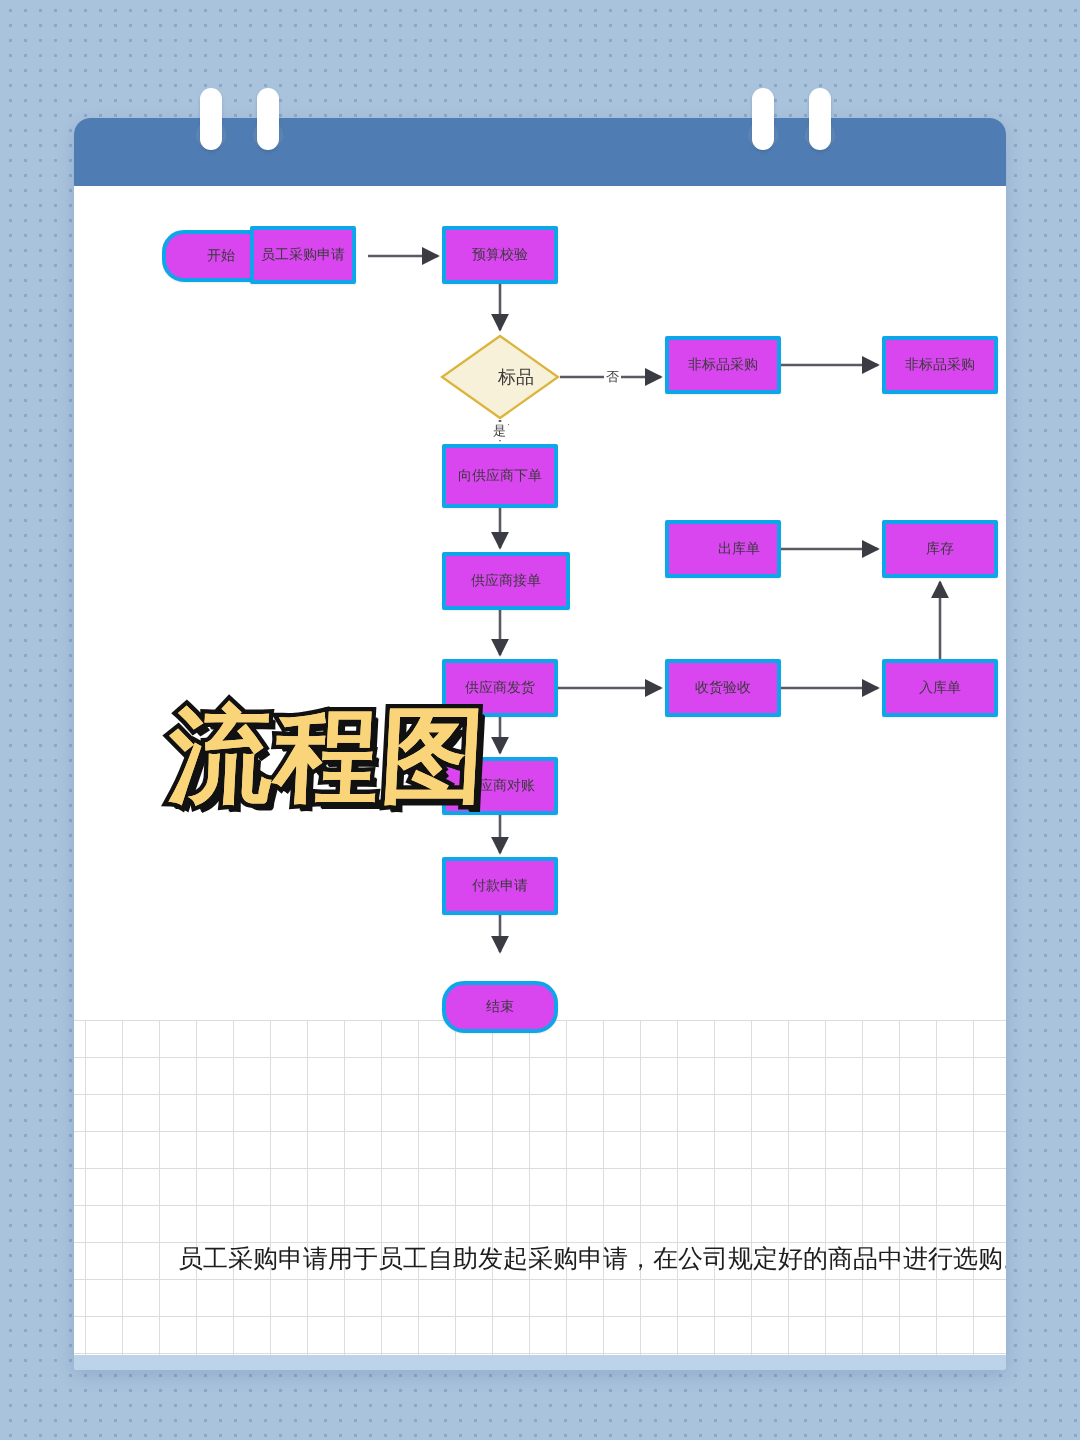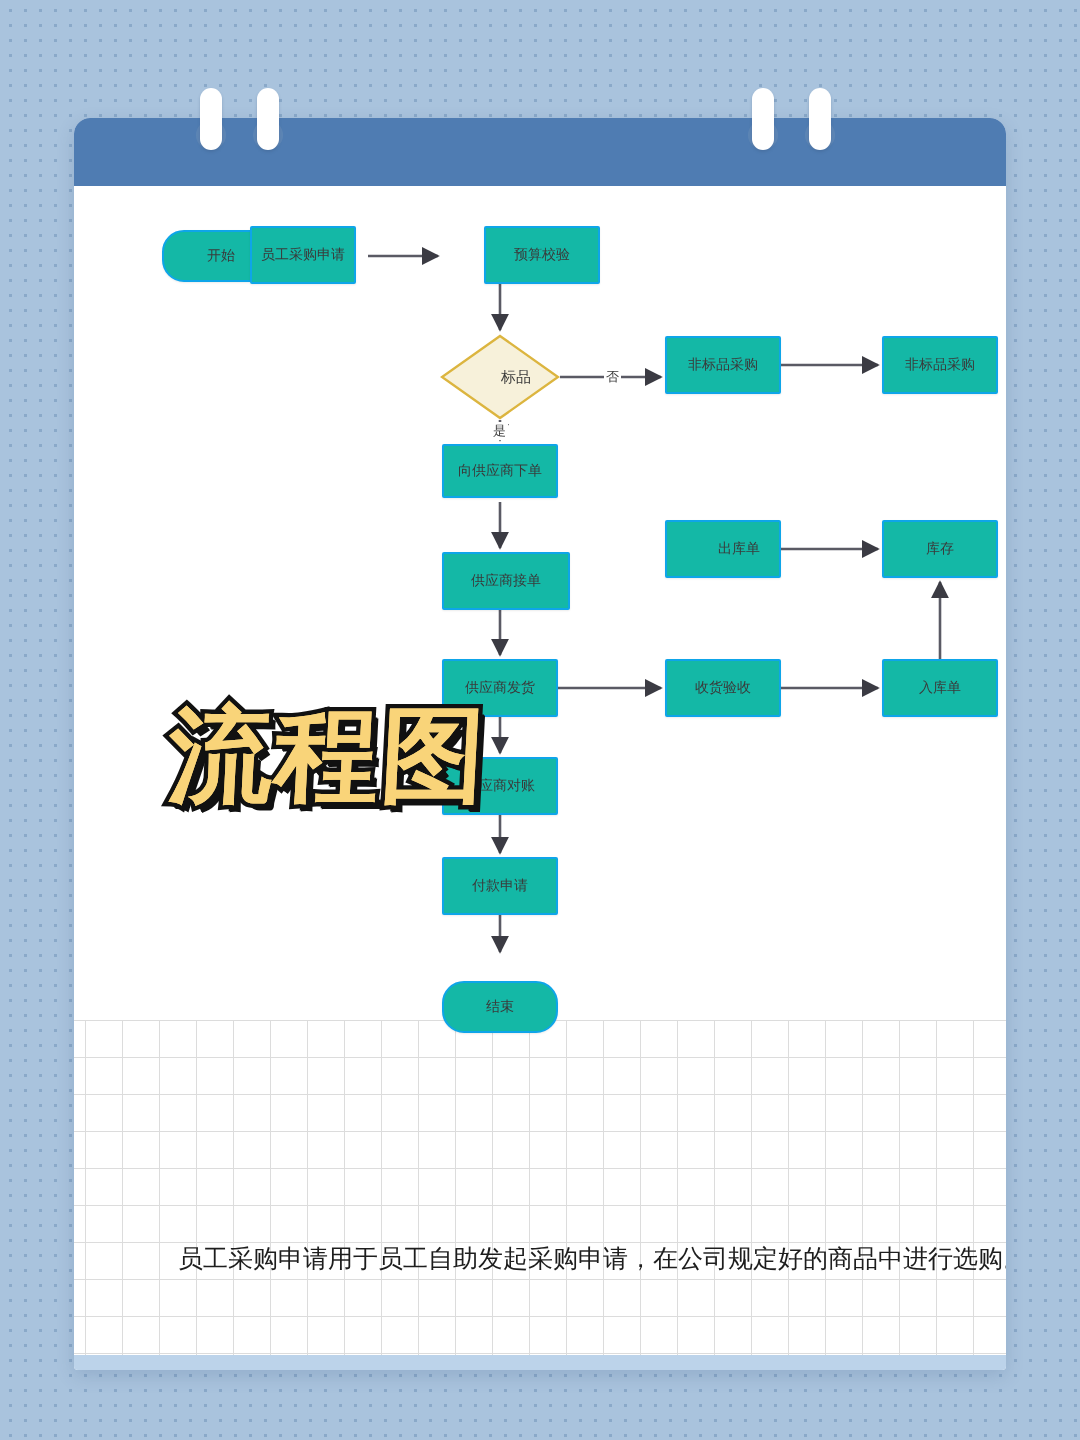--- a/index.html
+++ b/index.html
@@ -96,22 +96,22 @@
   #flow {
     position: absolute;
     left: 0; top: 0;
     width: 932px;
     height: 950px;
     z-index: 3;
   }
   .node {
     position: absolute;
     box-sizing: border-box;
-    background: #14b8a6;
-    border: 2px solid #0ea5e9;
+    background: #d946ef;
+    border: 4px solid #0ea5e9;
     color: #3a3a3a;
     font-size: 14px;
     line-height: 1.25;
     display: flex;
     align-items: center;
     justify-content: center;
     text-align: center;
     font-family: "Liberation Sans", "DejaVu Sans", sans-serif;
     box-shadow: 0 1px 2px rgba(0,0,0,0.08);
   }
@@ -124,21 +124,21 @@
   }
   .diamond-shape {
     position: absolute;
     left: 0; top: 0;
     width: 100%;
     height: 100%;
   }
   .decision-label {
     position: relative;
     z-index: 2;
-    font-size: 15px;
+    font-size: 18px;
     margin-left: 32px;
   }
 
   
   .edge-label {
     position: absolute;
     font-size: 13px;
     color: #3a3a3a;
     background: #ffffff;
     padding: 0 2px;
@@ -258,40 +258,40 @@
       </svg>
 
       <div class="node terminal" style="left:88px; top:112px; width:118px; height:52px;">
         <span>开始</span>
       </div>
 
       <div class="node process" style="left:176px; top:108px; width:106px; height:58px;">
         <span>员工采购申请</span>
       </div>
 
-      <div class="node process" style="left:368px; top:108px; width:116px; height:58px;margin-left:42px;">
+      <div class="node process" style="left:368px; top:108px; width:116px; height:58px;">
         <span>预算校验</span>
       </div>
 
       <div class="node decision" style="left:366px; top:216px; width:120px; height:86px;">
         <svg class="diamond-shape" viewBox="0 0 120 86" preserveAspectRatio="none">
           <polygon points="60,2 118,43 60,84 2,43" fill="#f7f1da" stroke="#dcb53f" stroke-width="2.4"></polygon>
         </svg>
         <span class="decision-label">标品</span>
       </div>
 
       <div class="node process" style="left:591px; top:218px; width:116px; height:58px;">
         <span>非标品采购</span>
       </div>
 
       <div class="node process" style="left:808px; top:218px; width:116px; height:58px;">
         <span>非标品采购</span>
       </div>
 
-      <div class="node process" style="left:368px; top:326px; width:116px; height:54px;justify-content:center;">
+      <div class="node process" style="left:368px; top:326px; width:116px; height:64px;justify-content:center;">
         <span>向供应商下单</span>
       </div>
 
       <div class="node process" style="left:368px; top:434px; width:128px; height:58px;">
         <span>供应商接单</span>
       </div>
 
       <div class="node process" style="left:368px; top:541px; width:116px; height:58px;">
         <span>供应商发货</span>
       </div>

